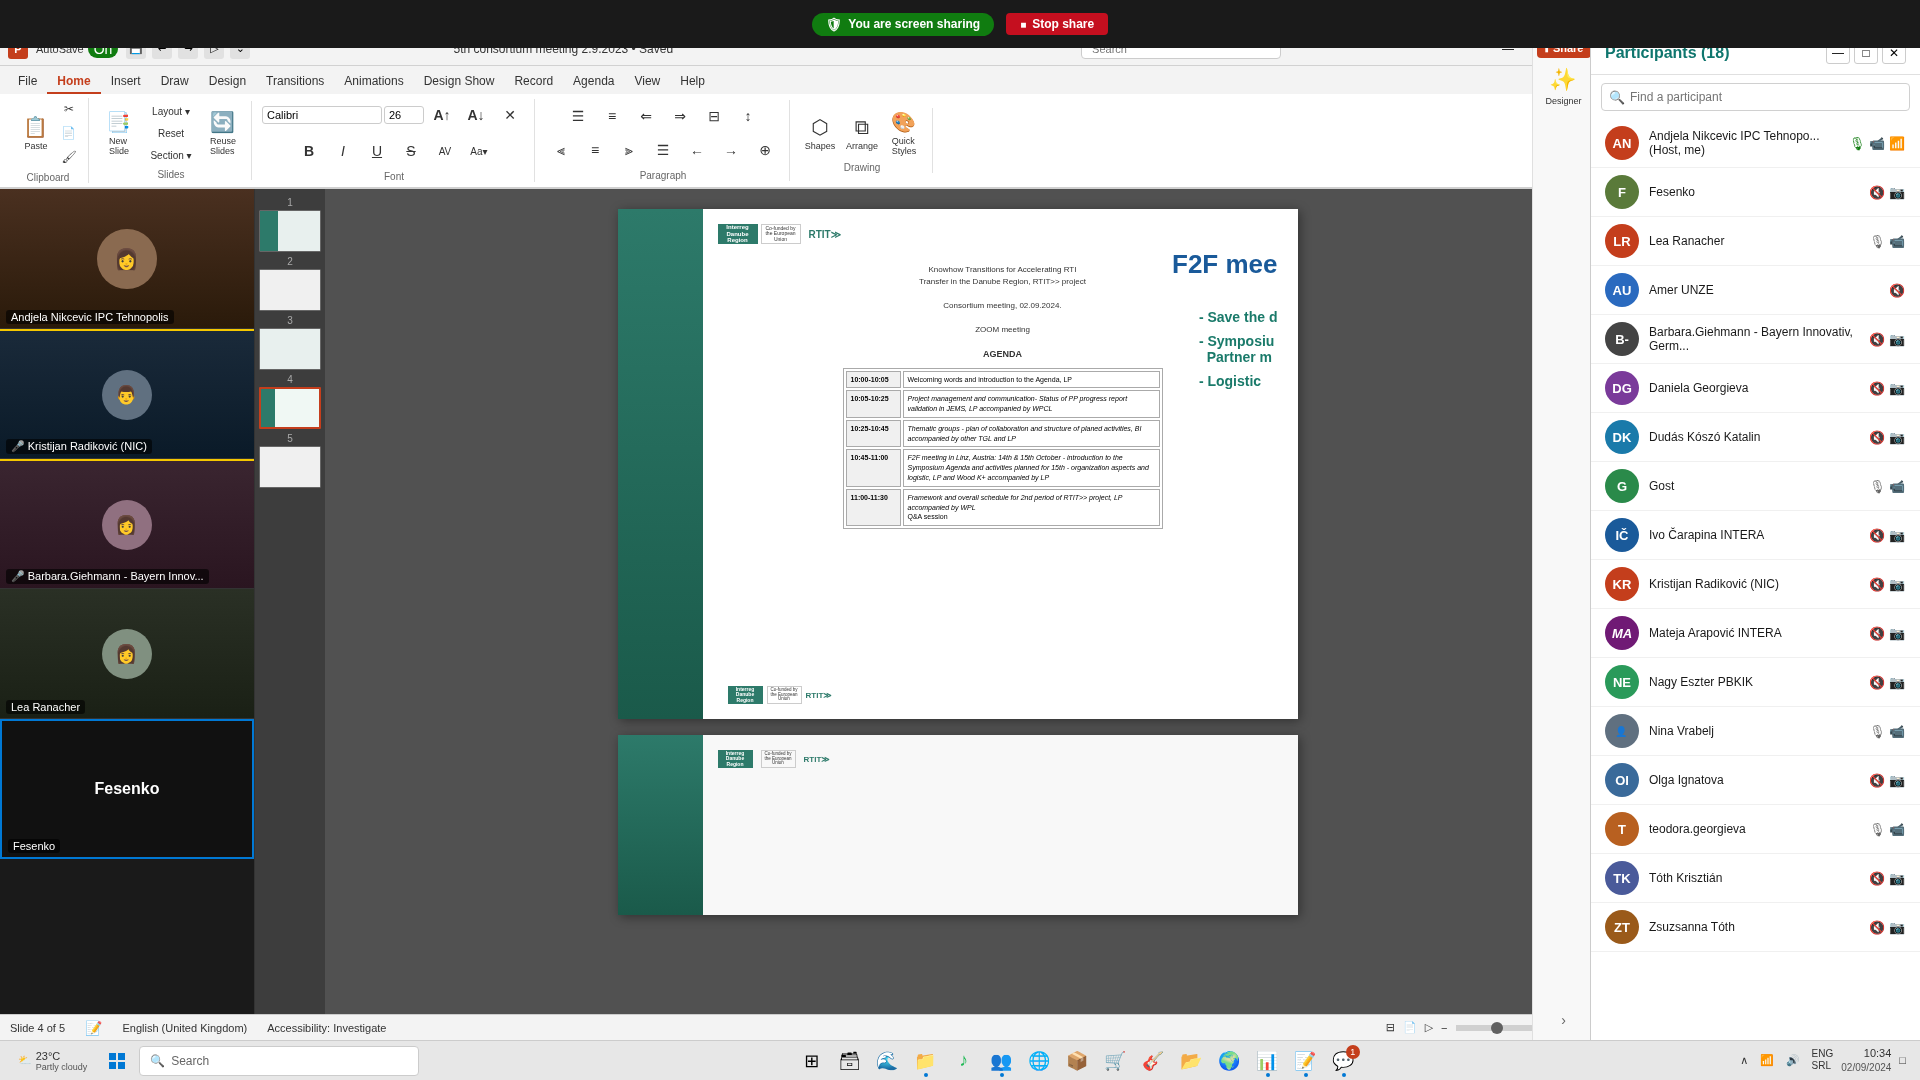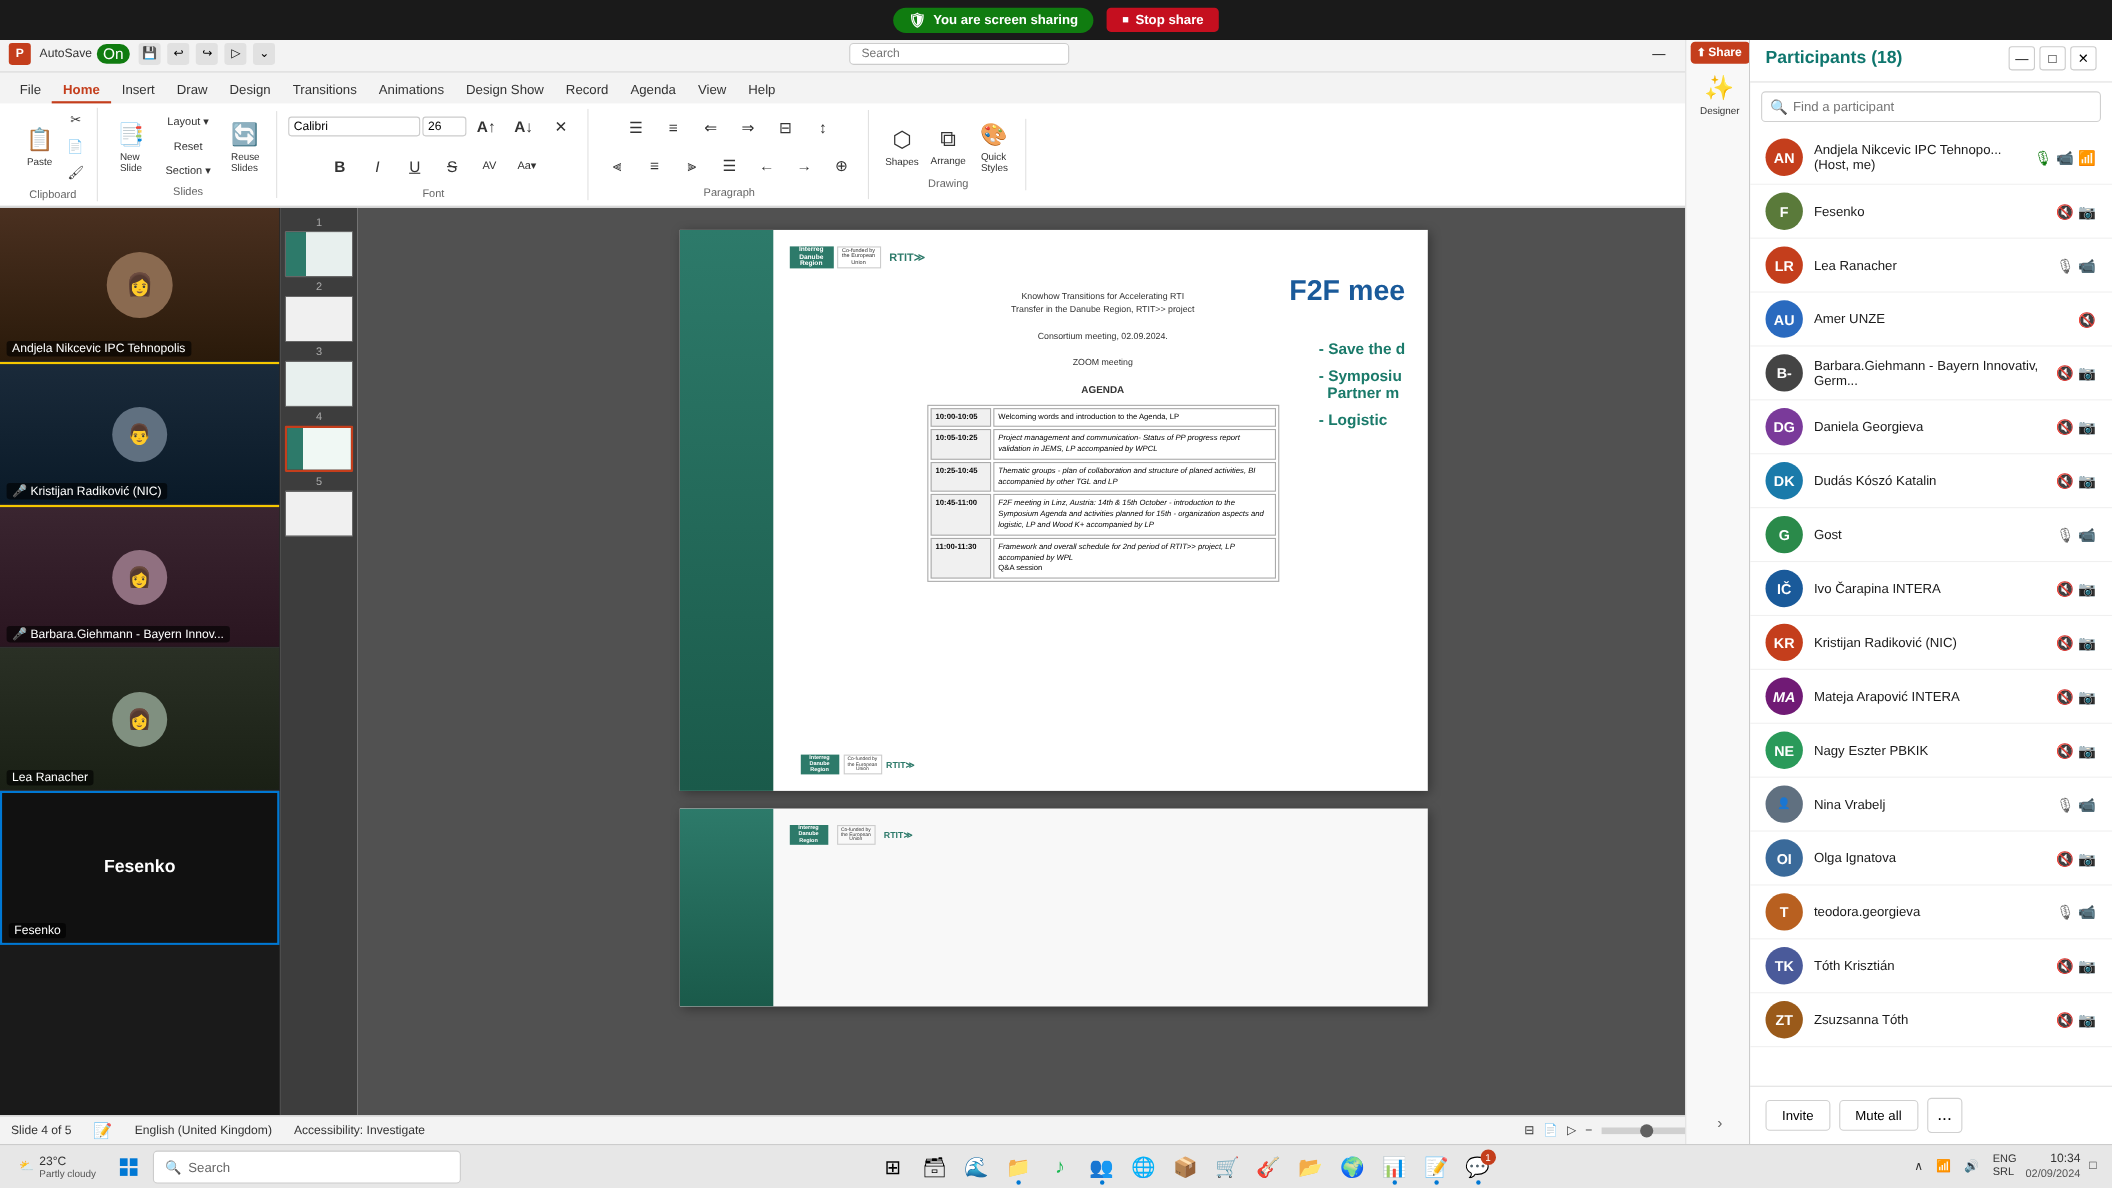--- a/index.html
+++ b/index.html
@@ -1,20 +1,20 @@
 <!DOCTYPE html>
 <html><head>
   <meta charset="utf-8">
   <style>
     * { margin: 0; padding: 0; box-sizing: border-box; }
     body { width: 1920px; height: 1080px; overflow: hidden; font-family: 'Segoe UI', Arial, sans-serif; background: #f3f3f3; font-size: 12px; }
 
     
     .screen-share-bar {
-      position: fixed; top: 0; left: 0; right: 0; height: 36px;
+      position: fixed; top: 0; left: 0; right: 0; height: 48px;
       background: #1a1a1a; display: flex; align-items: center; justify-content: center;
       z-index: 9999; gap: 12px;
     }
     .screen-share-indicator {
       background: #107c10; color: white; padding: 4px 14px; border-radius: 16px;
       font-size: 12px; font-weight: 600; display: flex; align-items: center; gap: 6px;
     }
     .screen-share-indicator::before { content: '🛡'; font-size: 13px; }
     .stop-share-btn {
       background: #c50f1f; color: white; border: none; padding: 4px 14px;
@@ -212,20 +212,23 @@
       <span>AutoSave</span>
       <span class="autosave-toggle">On</span>
     </div>
     <div class="title-bar-actions">
       <div class="tb-icon">💾</div>
       <div class="tb-icon">↩</div>
       <div class="tb-icon">↪</div>
       <div class="tb-icon">▷</div>
       <div class="tb-icon">⌄</div>
     </div>
+    <div class="title-center">
+      <span>5th consortium meeting 2.9.2023 • Saved</span>
+    </div>
     <div style="flex:1;display:flex;justify-content:center;">
       <input class="search-bar-title" type="text" placeholder="Search" style="">
     </div>
     <div class="win-controls">
       <button class="win-btn">—</button>
       <button class="win-btn">□</button>
       <button class="win-btn close">✕</button>
     </div>
   </div>
 
@@ -718,25 +721,20 @@
     <div class="participant-item">
       <div class="avatar" style="background:#9a5a1a;">ZT</div>
       <span class="participant-name">Zsuzsanna Tóth</span>
       <div class="participant-icons">
         <span class="p-icon muted">🔇</span>
         <span class="p-icon muted">📷</span>
       </div>
     </div>
 
   </div>
-  <div class="panel-footer">
-    <button class="footer-btn">Invite</button>
-    <button class="footer-btn">Mute all</button>
-    <div class="footer-more">...</div>
-  </div>
 </div>
 
 <div class="taskbar">
 
   <div class="tb-weather">
     <span>⛅</span>
     <div>
       <div>23°C</div>
       <div style="font-size:9px;color:#555;">Partly cloudy</div>
     </div>

